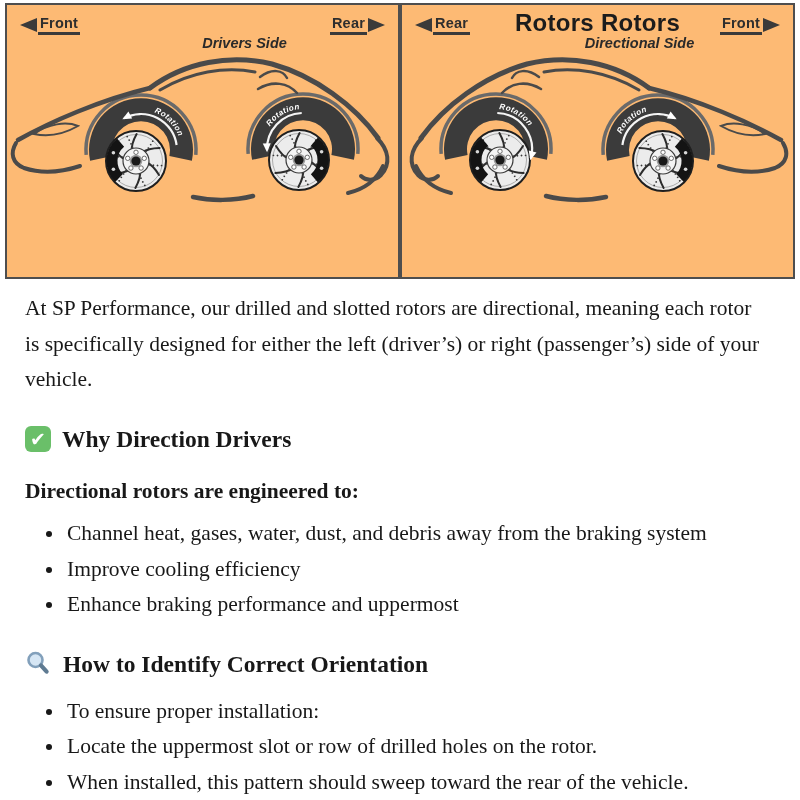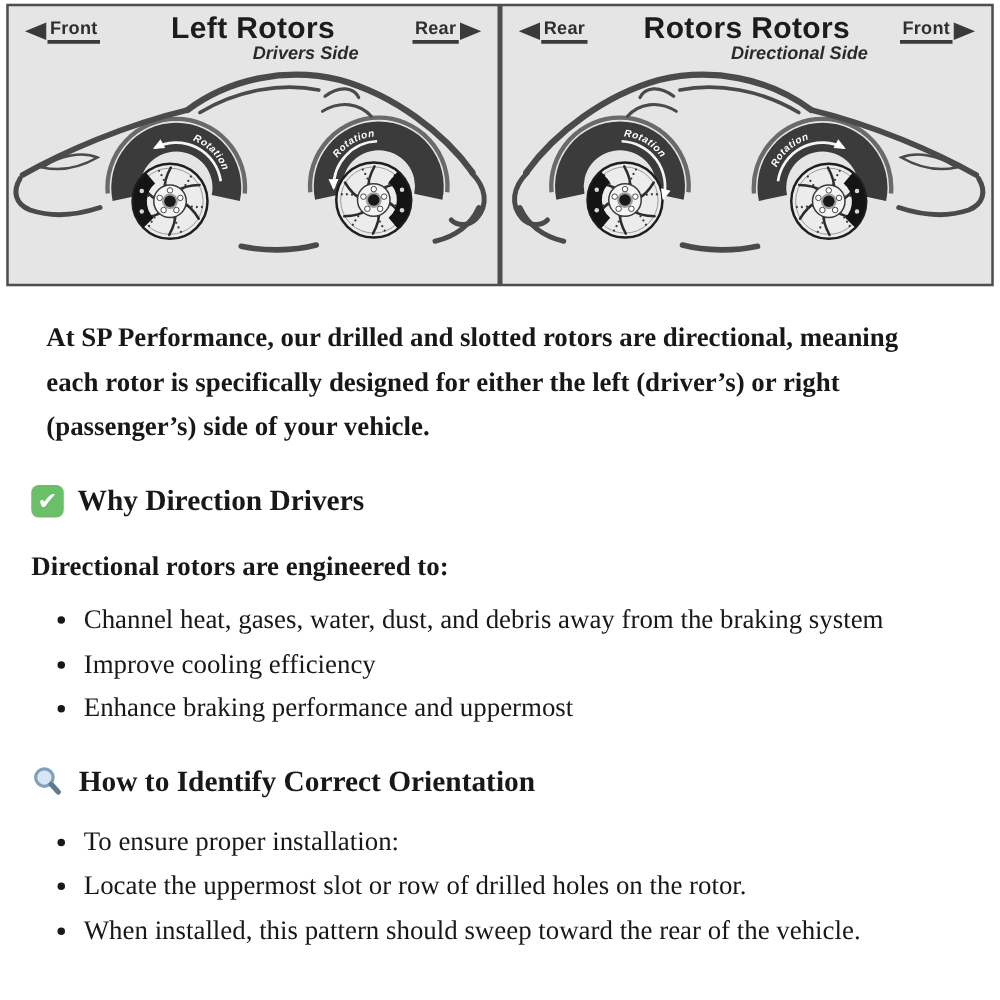--- a/index.html
+++ b/index.html
@@ -1,39 +1,39 @@
 <!DOCTYPE html>
 <html><head>
 <meta charset="utf-8">
 <style>
   html,body{margin:0;padding:0;background:#ffffff;width:800px;height:800px;overflow:hidden;}
   body{font-family:"Liberation Serif", serif;color:#181818;}
 
   
   .diagram{display:flex;margin:3px 5px 0 5px;}
-  .panel{position:relative;width:395px;height:226px;border:2.5px solid #4e4e4e;background:#e5e5e5;box-sizing:border-box;}
+  .panel{position:relative;width:395px;height:276px;border:2.5px solid #4e4e4e;background:#fdba74;box-sizing:border-box;}
   .panel + .panel{margin-left:0px;}
   .panel-title{position:absolute;top:4px;left:0;width:100%;text-align:center;
     font:bold 24px "Liberation Sans", sans-serif;color:#1c1c1c;letter-spacing:.3px;}
   .panel-sub{position:absolute;top:30px;left:0;width:100%;text-align:center;
     font:bold italic 14.5px "Liberation Sans", sans-serif;color:#2a2a2a;padding-left:42px;}
   .dir{position:absolute;top:10px;display:flex;align-items:center;}
   .dir-left{left:13px;}
   .dir-right{right:13px;}
   .dir-text{font:bold 14.5px "Liberation Sans", sans-serif;color:#2e2e2e;
     border-bottom:3px solid #3a3a3a;padding:0 2px 1px 2px;letter-spacing:.2px;}
   .tri-left{width:0;height:0;border-top:7px solid transparent;border-bottom:7px solid transparent;
     border-right:17px solid #3a3a3a;margin-right:1px;}
   .tri-right{width:0;height:0;border-top:7px solid transparent;border-bottom:7px solid transparent;
     border-left:17px solid #3a3a3a;margin-left:1px;}
   .car-svg{position:absolute;left:0;top:43px;width:390px;height:168px;}
 
   
   .content{padding:12px 30px 0 25px;font-size:21.5px;line-height:35.5px;}
-  .intro{margin:12px;max-width:738px;font-weight:bold;}
+  .intro{margin:0;max-width:738px;}
   .sec-head{display:flex;align-items:center;gap:11px;font-size:23.5px;line-height:30px;margin:26px 0 0 0;}
   .sec-head .t-bold{font-weight:bold;}
   .sec-head .t-reg{font-weight:bold;text-align:center;}
   .check-icon{display:inline-flex;align-items:center;justify-content:center;width:26px;height:26px;
     border-radius:6px;background:#6abf69;color:#ffffff;font:bold 19px "DejaVu Sans", sans-serif;flex:0 0 auto;}
   .mag-icon{flex:0 0 auto;display:block;}
   .lead{margin:20px 0 0 0;font-weight:bold;}
   ul{margin:7px 0 0 0;padding-left:40px;max-width:700px;}
   li{padding-left:2px;}
   .list2{margin:15px 0 0 0;}
@@ -41,21 +41,20 @@
 </head>
 <body>
 
 <div class="diagram">
 
   <div class="panel">
     <div class="dir dir-left">
       <span class="tri-left"></span>
       <span class="dir-text">Front</span>
     </div>
-    <div class="panel-title">Left Rotors</div>
     <div class="panel-sub">Drivers Side</div>
     <div class="dir dir-right">
       <span class="dir-text">Rear</span>
       <span class="tri-right"></span>
     </div>
 
     <svg class="car-svg" viewBox="0 0 384 168">
       <defs>
 
         <g id="rotor">

